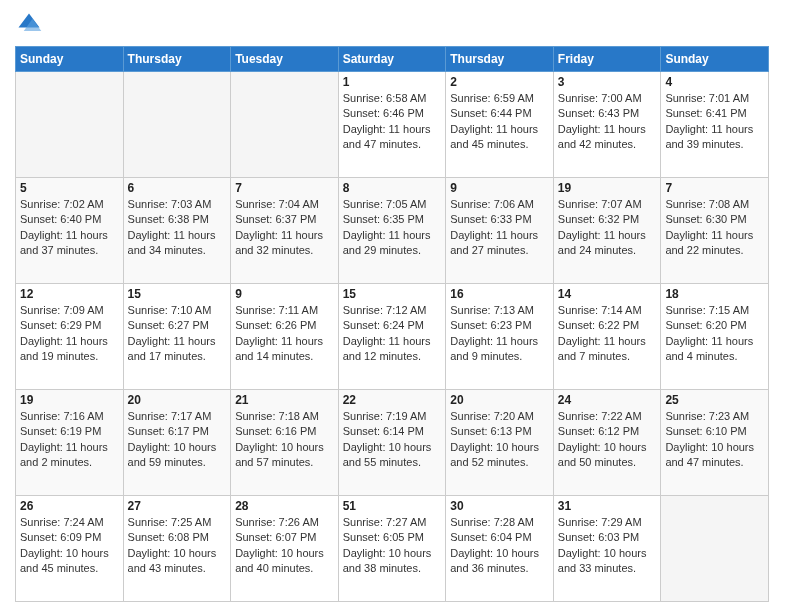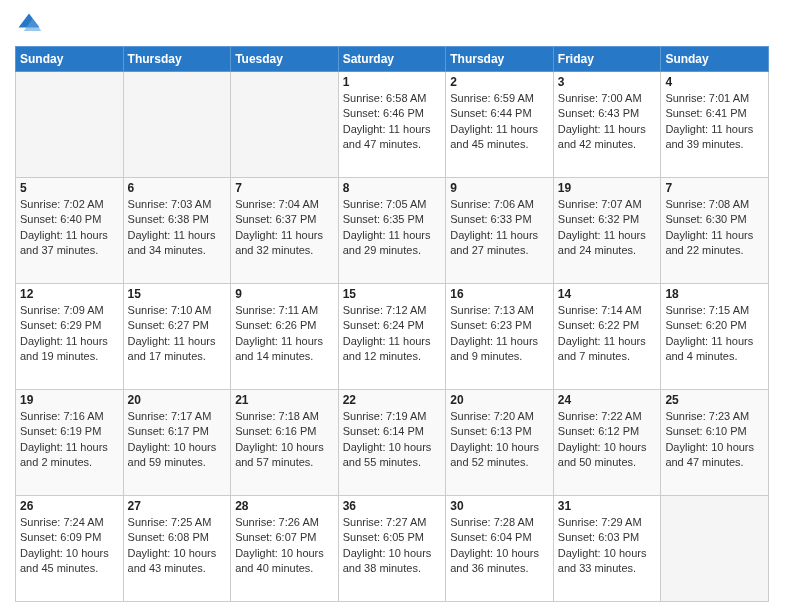--- a/index.html
+++ b/index.html
@@ -254,21 +254,21 @@
           </td>
           <td>
             <div class="day-number">27</div>
             <div class="day-info">Sunrise: 7:25 AM<br>Sunset: 6:08 PM<br>Daylight: 10 hours and 43 minutes.</div>
           </td>
           <td>
             <div class="day-number">28</div>
             <div class="day-info">Sunrise: 7:26 AM<br>Sunset: 6:07 PM<br>Daylight: 10 hours and 40 minutes.</div>
           </td>
           <td>
-            <div class="day-number">36</div>
+            <div class="day-number">51</div>
             <div class="day-info">Sunrise: 7:27 AM<br>Sunset: 6:05 PM<br>Daylight: 10 hours and 38 minutes.</div>
           </td>
           <td>
             <div class="day-number">30</div>
             <div class="day-info">Sunrise: 7:28 AM<br>Sunset: 6:04 PM<br>Daylight: 10 hours and 36 minutes.</div>
           </td>
           <td>
             <div class="day-number">31</div>
             <div class="day-info">Sunrise: 7:29 AM<br>Sunset: 6:03 PM<br>Daylight: 10 hours and 33 minutes.</div>
           </td>

